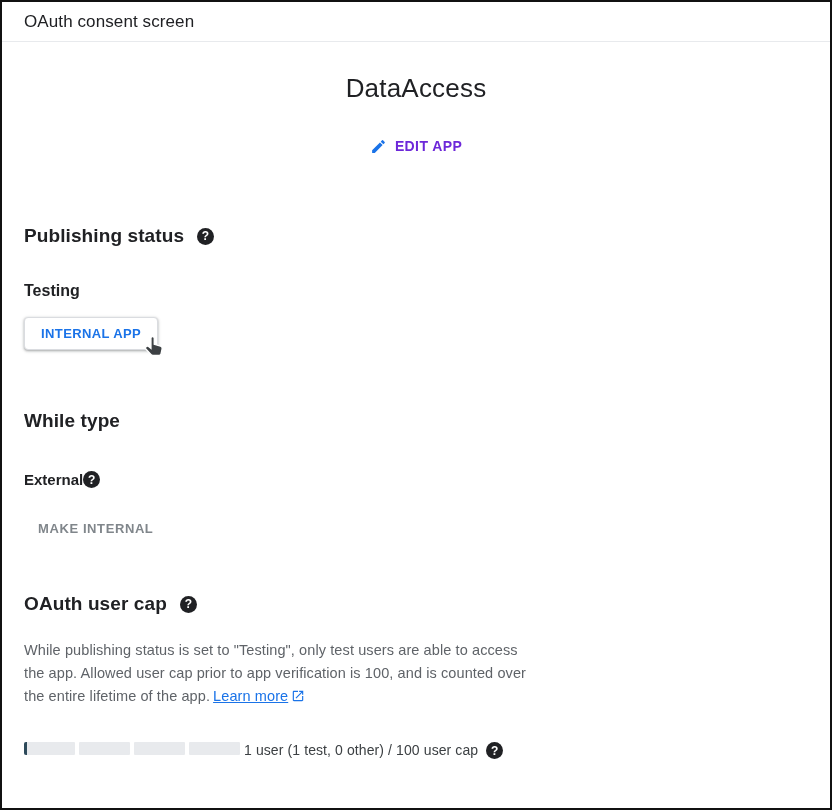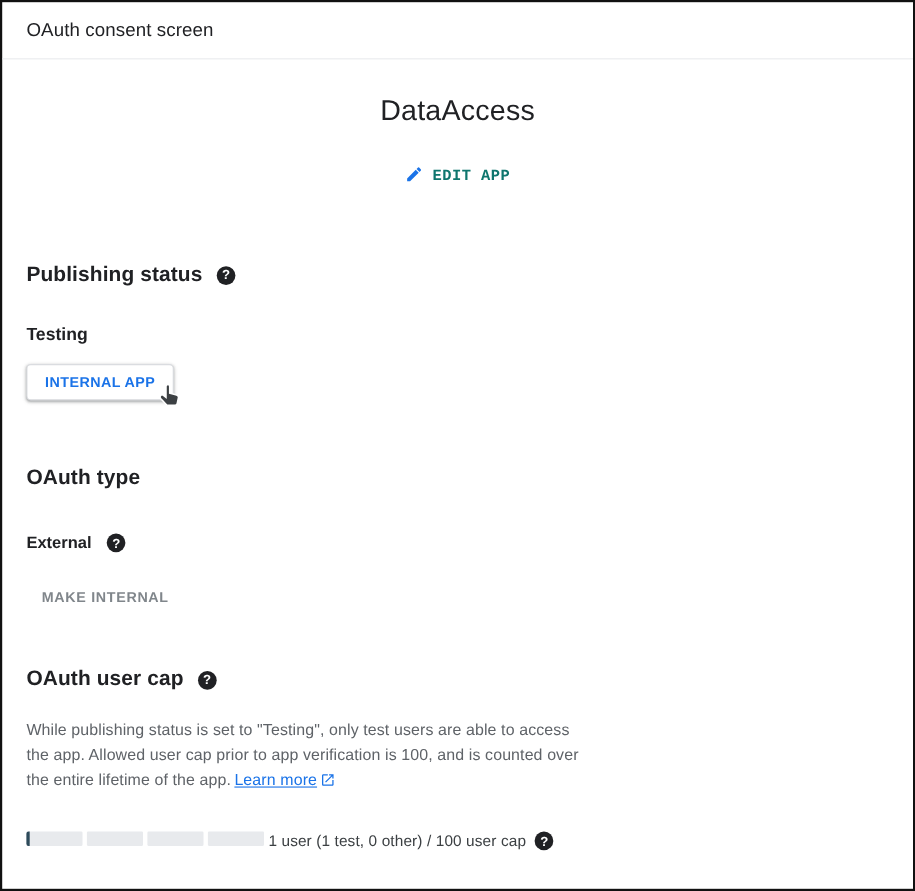--- a/index.html
+++ b/index.html
@@ -10,21 +10,21 @@
   }
   .page {
     width: 832px;
     height: 810px;
     border: 2px solid #111;
     background: #fff;
     overflow: hidden;
   }
   
   .topbar {
-    height: 52px;
+    height: 40px;
     display: flex;
     align-items: center;
     padding: 0 22px;
     border-bottom: 1px solid #e8eaed;
   }
   .topbar-title {
     font-size: 17px;
     color: #202124;
     letter-spacing: 0.1px;
   }
@@ -38,27 +38,27 @@
     flex-direction: column;
   }
   .app-name {
     font-size: 26px;
     font-weight: 400;
     color: #202124;
     letter-spacing: 0.2px;
   }
   .text-btn {
     display: inline-flex;
-    align-items: center;
+    align-items: flex-start;
     gap: 8px;
     background: none;
     border: none;
     cursor: pointer;
-    color: #0f766e;
-    font-family: Liberation Mono, monospace;
+    color: #6d28d9;
+    font-family: Liberation Sans, sans-serif;
     font-size: 14px;
     font-weight: 700;
     letter-spacing: 0.4px;
     padding: 4px 2px;
   }
   .icon-svg { display: block; }
   h2.section-heading {
     font-size: 19px;
     font-weight: 700;
     color: #202124;
@@ -111,21 +111,21 @@
     position: absolute;
     right: -10px;
     bottom: -16px;
     pointer-events: none;
   }
   .section-usertype { margin-top: 60px; }
   .value-row {
     margin-top: 39px;
     display: flex;
     align-items: flex-end;
-    gap: 14px;
+    gap: 0;
   }
   .value-label {
     font-size: 15px;
     font-weight: 700;
     color: #202124;
   }
   .gray-text-btn {
     margin-top: 29px;
     margin-left: 14px;
     display: inline-block;
@@ -228,21 +228,21 @@
         <span class="cursor-overlay">
           <svg width="25" height="27" viewBox="0 0 24 26">
             <path d="M9.2 1.6c-.9 0-1.6.7-1.6 1.6v9.6l-2.3-1.8c-.8-.6-1.9-.5-2.5.3-.6.7-.5 1.7.1 2.4l4.9 5.3c.4.5 1 .7 1.6.7h5.9c1 0 1.9-.7 2.1-1.7l1-4.7c.2-1.1-.4-2.2-1.5-2.5l-6.1-1.8V3.2c0-.9-.7-1.6-1.6-1.6z" fill="#3c4043" stroke="#ffffff" stroke-width="1.3"></path>
           </svg>
         </span>
       </div>
     </section>
 
     <section class="section-usertype">
       <h2 class="section-heading">
-        <span>OAuth type</span>
+        <span>While type</span>
       </h2>
       <div class="value-row">
         <span class="value-label">External</span>
         <span class="help-icon">?</span>
       </div>
       <button class="gray-text-btn">MAKE INTERNAL</button>
     </section>
 
     <section class="section-usercap">
       <h2 class="section-heading">

